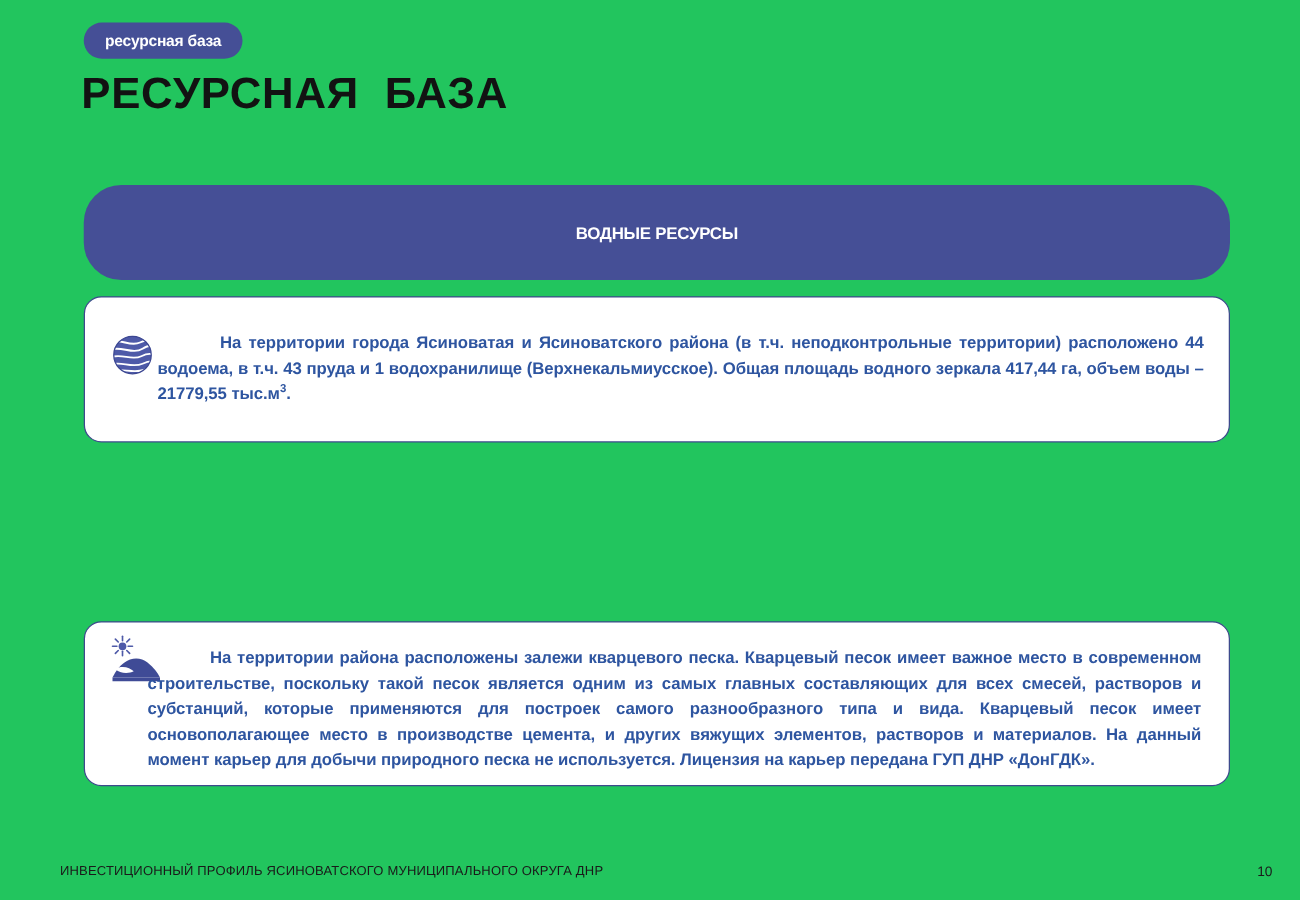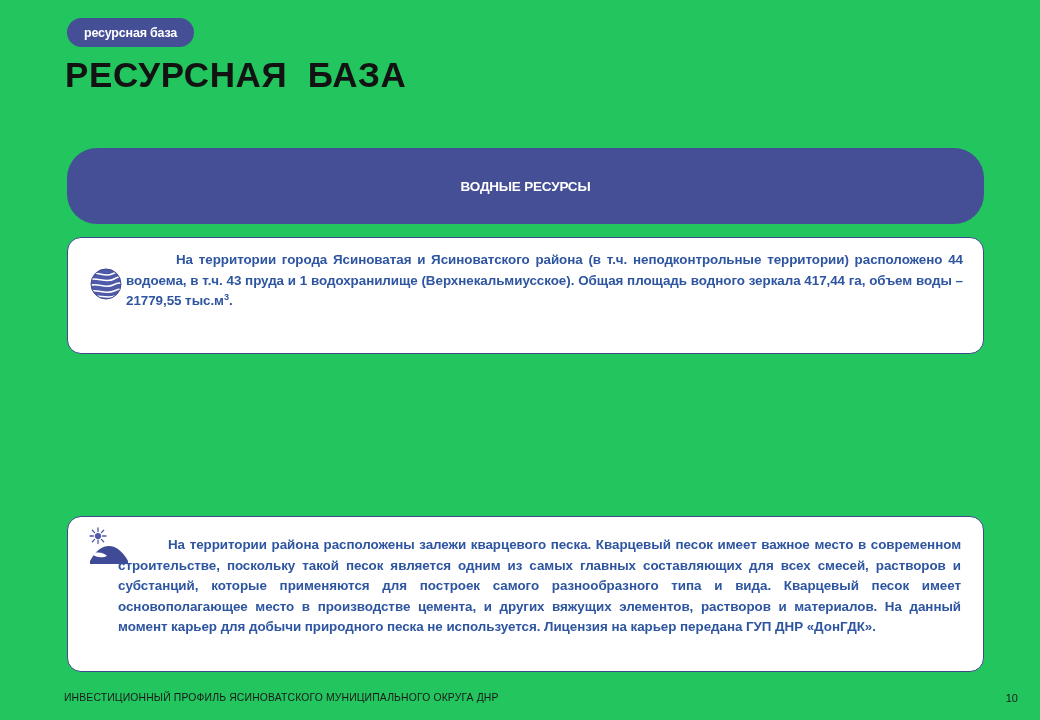--- a/index.html
+++ b/index.html
@@ -78,48 +78,48 @@
   .card {
     position: absolute;
     left: 67px;
     width: 917px;
     border: 1px solid #3D4A8C;
     border-radius: 14px;
     background: #ffffff;
     box-sizing: border-box;
   }
   #card-water   { top: 237px; height: 117px; }
-  #card-mineral { top: 516px; height: 156px; }
+  #card-mineral { top: 497px; height: 132px; }
 
   .card-icon {
     position: absolute;
     left: 20px;
   }
   #icon-water   { top: 28px; }
   #icon-mineral { top: 10px; }
 
   .card-text {
     position: absolute;
     color: #2E55A0;
     font-size: 13.4px;
     font-weight: bold;
     line-height: 20.5px;
     text-align: justify;
     text-indent: 50px;
     letter-spacing: -0.05px;
   }
-  #text-water   { left: 58px; right: 20px; top: 12px; }
+  #text-water   { left: 58px; right: 20px; top: 26px; }
   #text-mineral { left: 50px; right: 22px; top: 18px; }
 
   sup { font-size: 0.68em; vertical-align: super; line-height: 0; }
 
   
   .footer-text {
     position: absolute;
-    left: 64px;
+    left: 48px;
     top: 692px;
     font-size: 10.4px;
     color: #1A1A1A;
     letter-spacing: 0.15px;
     white-space: nowrap;
   }
   .footer-page {
     position: absolute;
     right: 22px;
     top: 692px;

